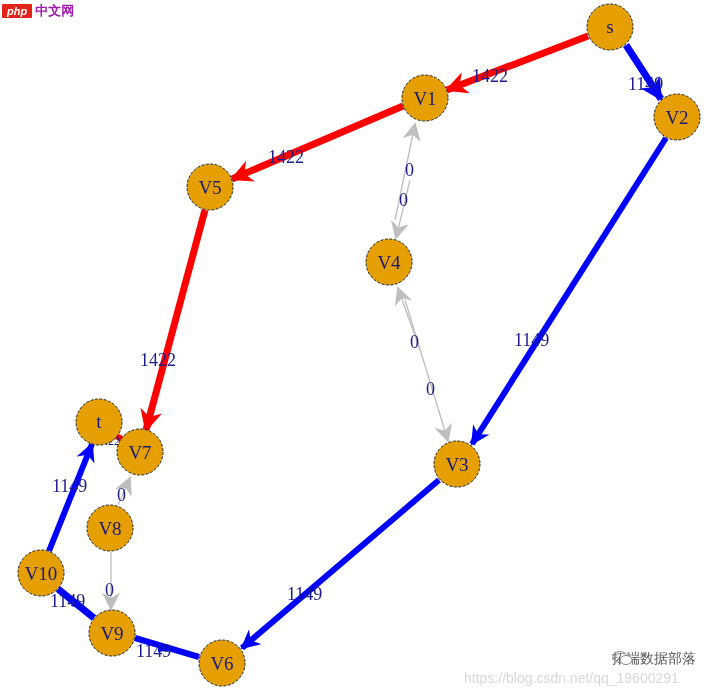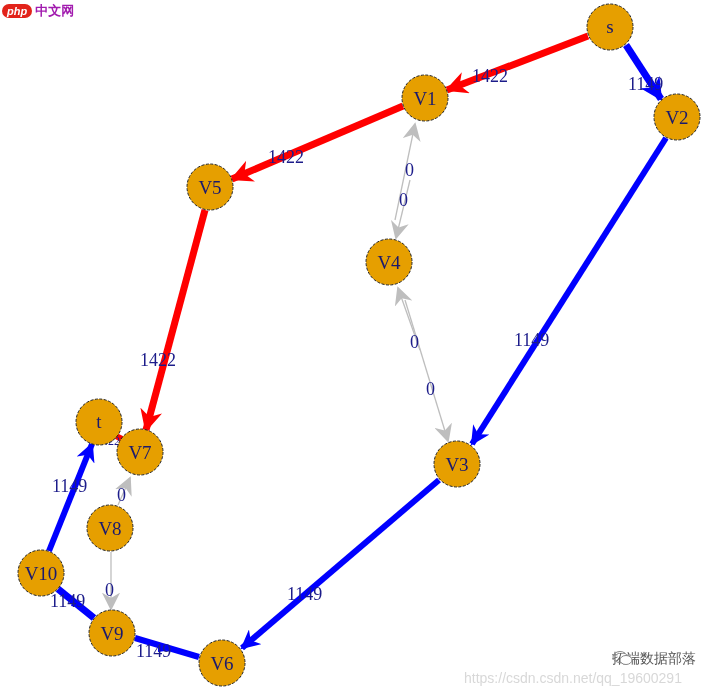--- a/index.html
+++ b/index.html
@@ -1,21 +1,21 @@
 <!DOCTYPE html>
 <html><head>
 <meta charset="utf-8">
 <style>
   html, body { margin: 0; padding: 0; background: #ffffff; }
   #canvas { position: relative; width: 714px; height: 693px; overflow: hidden; background: #ffffff; }
   svg { position: absolute; left: 0; top: 0; }
   .node-label { font-family: "Liberation Serif", "DejaVu Serif", serif; font-size: 19px; fill: #1a1a6e; }
   .edge-label { font-family: "Liberation Serif", "DejaVu Serif", serif; font-size: 18px; fill: #1c1c8a; }
   .logo { position: absolute; left: 2px; top: 2px; display: flex; align-items: center; gap: 3px; }
-  .logo-php { background: #e2231a; color: #fff; font-family: "Liberation Sans", sans-serif; font-style: italic; font-weight: bold; font-size: 11px; padding: 1px 5px; border-radius: 7px; }
+  .logo-php { background: #e2231a; color: #fff; font-family: "Liberation Sans", sans-serif; font-style: italic; font-weight: bold; font-size: 11px; padding: 1px 5px; border-radius: 1px; }
   .logo-cn { font-family: "DejaVu Sans", sans-serif; font-size: 13px; color: #a21caf; font-weight: bold; }
   .wm { position: absolute; right: 18px; top: 650px; display: flex; align-items: center; gap: 6px; color: #555; font-family: "DejaVu Sans", sans-serif; font-size: 14px; }
   .wm-icon { width: 22px; height: 16px; }
   .url { position: absolute; left: 464px; top: 670px; font-family: "Liberation Sans", sans-serif; font-size: 14px; color: #d8d8d8; }
 </style>
 </head>
 <body>
 
 <div id="canvas">
 <svg width="714" height="693" viewBox="0 0 714 693">
@@ -134,14 +134,14 @@
   <span class="logo-cn">中文网</span>
 </div>
 
 <div class="wm">
   <svg class="wm-icon" viewBox="0 0 22 16">
     <ellipse cx="8" cy="7" rx="7" ry="5.5" fill="none" stroke="#888" stroke-width="1"></ellipse>
     <ellipse cx="14" cy="10" rx="6" ry="4.5" fill="#fff" stroke="#888" stroke-width="1"></ellipse>
   </svg>
   <span>拓端数据部落</span>
 </div>
-<div class="url">https://csdn.csdn.net/qq_19600291</div>
+<div class="url">https://blog.csdn.net/qq_19600291</div>
 </div>
 
 </body></html>

